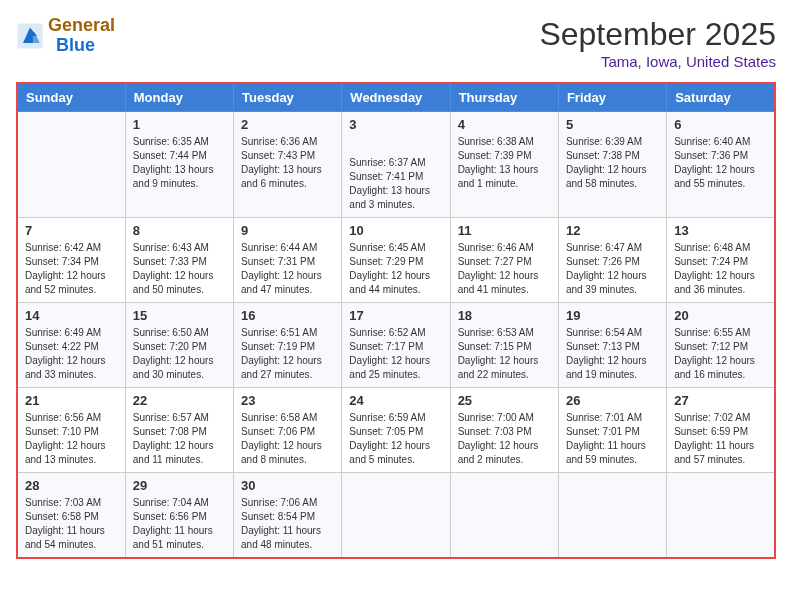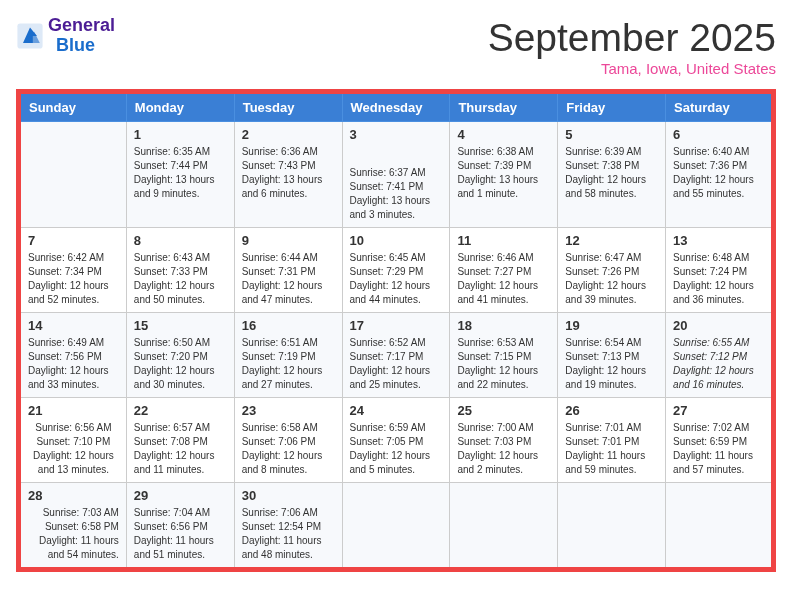--- a/index.html
+++ b/index.html
@@ -19,42 +19,42 @@
     .logo {
       display: flex;
       align-items: center;
       gap: 4px;
     }
     .logo-text {
       font-size: 18px;
       font-weight: bold;
       line-height: 1.1;
     }
-    .logo-general { color: #4c1d95; }
+    .logo-general { color: #a16207; }
     .logo-blue { color: #1a6dcc; margin-left: 8px; }
     .logo-icon {
       width: 28px;
       height: 28px;
     }
     .title-block {
       text-align: right;
     }
     .month-title {
-      font-size: 39px;
+      font-size: 32px;
       font-weight: normal;
       color: #333;
     }
     .location {
       font-size: 15px;
-      color: #ec4899;
+      color: #4c1d95;
     }
     .calendar {
       width: 100%;
       border-collapse: collapse;
-      border: 5px solid #ef4444;
+      border: 2px solid #ef4444;
     }
     .calendar th {
       background-color: #3a7fd5;
       color: #fff;
       text-align: left;
       padding: 6px 8px;
       font-size: 13px;
       border: 1px solid #4a8fe0;
     }
     .calendar td {
@@ -209,21 +209,21 @@
           <div class="day-info" style="white-space: pre-line;">Sunrise: 6:48 AM
 Sunset: 7:24 PM
 Daylight: 12 hours
 and 36 minutes.</div>
         </td>
       </tr>
       <tr>
         <td>
           <div class="day-num">14</div>
           <div class="day-info" style="white-space: pre-line;">Sunrise: 6:49 AM
-Sunset: 7:56 PM
+Sunset: 4:22 PM
 Daylight: 12 hours
 and 33 minutes.</div>
         </td>
         <td>
           <div class="day-num">15</div>
           <div class="day-info" style="white-space: pre-line;">Sunrise: 6:50 AM
 Sunset: 7:20 PM
 Daylight: 12 hours
 and 30 minutes.</div>
         </td>
@@ -250,30 +250,30 @@
         </td>
         <td>
           <div class="day-num">19</div>
           <div class="day-info" style="white-space: pre-line;">Sunrise: 6:54 AM
 Sunset: 7:13 PM
 Daylight: 12 hours
 and 19 minutes.</div>
         </td>
         <td>
           <div class="day-num">20</div>
-          <div class="day-info" style="white-space: pre-line; font-style: italic;">Sunrise: 6:55 AM
+          <div class="day-info" style="white-space: pre-line;">Sunrise: 6:55 AM
 Sunset: 7:12 PM
 Daylight: 12 hours
 and 16 minutes.</div>
         </td>
       </tr>
       <tr>
         <td>
           <div class="day-num">21</div>
-          <div class="day-info" style="white-space: pre-line; text-align: center;">Sunrise: 6:56 AM
+          <div class="day-info" style="white-space: pre-line;">Sunrise: 6:56 AM
 Sunset: 7:10 PM
 Daylight: 12 hours
 and 13 minutes.</div>
         </td>
         <td>
           <div class="day-num">22</div>
           <div class="day-info" style="white-space: pre-line;">Sunrise: 6:57 AM
 Sunset: 7:08 PM
 Daylight: 12 hours
 and 11 minutes.</div>
@@ -310,36 +310,36 @@
           <div class="day-num">27</div>
           <div class="day-info" style="white-space: pre-line;">Sunrise: 7:02 AM
 Sunset: 6:59 PM
 Daylight: 11 hours
 and 57 minutes.</div>
         </td>
       </tr>
       <tr>
         <td>
           <div class="day-num">28</div>
-          <div class="day-info" style="white-space: pre-line; text-align: right;">Sunrise: 7:03 AM
+          <div class="day-info" style="white-space: pre-line;">Sunrise: 7:03 AM
 Sunset: 6:58 PM
 Daylight: 11 hours
 and 54 minutes.</div>
         </td>
         <td>
           <div class="day-num">29</div>
           <div class="day-info" style="white-space: pre-line;">Sunrise: 7:04 AM
 Sunset: 6:56 PM
 Daylight: 11 hours
 and 51 minutes.</div>
         </td>
         <td>
           <div class="day-num">30</div>
           <div class="day-info" style="white-space: pre-line;">Sunrise: 7:06 AM
-Sunset: 12:54 PM
+Sunset: 8:54 PM
 Daylight: 11 hours
 and 48 minutes.</div>
         </td>
         <td class="empty-cell"></td>
         <td class="empty-cell"></td>
         <td class="empty-cell"></td>
         <td class="empty-cell"></td>
       </tr>
     </tbody>
 </table>

